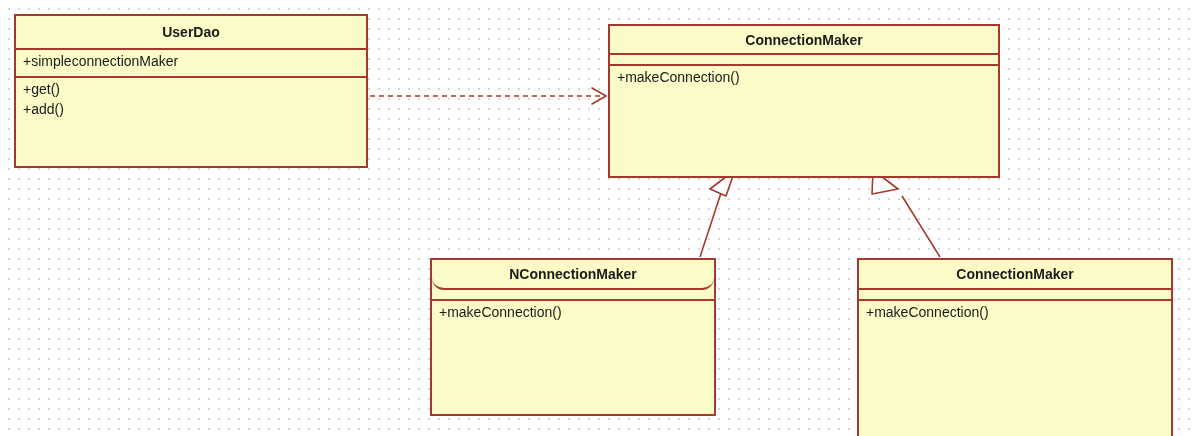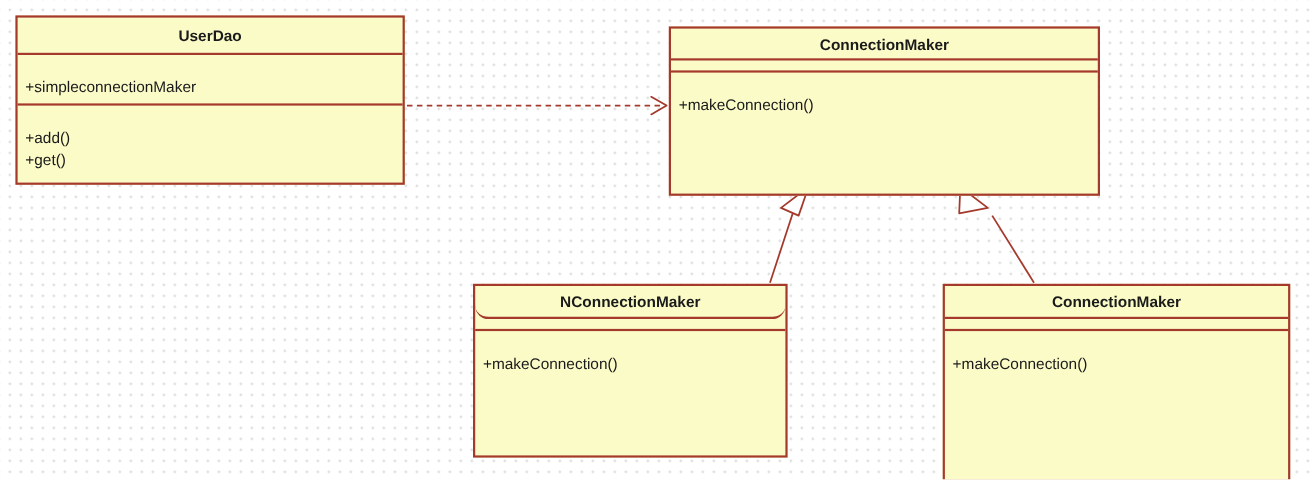--- a/index.html
+++ b/index.html
@@ -40,21 +40,21 @@
     color: #1a1a1a;
     border-bottom: 2px solid #a4392c;
     line-height: 1;
     display: flex;
     align-items: center;
     justify-content: center;
   }
 
   .uml-compartment {
     box-sizing: border-box;
-    padding: 20px 7px 4px 7px;
+    padding: 2px 7px 4px 7px;
     font-size: 14px;
     color: #1a1a1a;
     line-height: 1.42;
     border-bottom: 2px solid #a4392c;
   }
 
   .uml-compartment.empty {
     padding: 0;
     height: 11px;
   }
@@ -100,22 +100,22 @@
       <polygon points="873,170 872,194 898,189" fill="#FFFFFF" stroke="#A4392C" stroke-width="1.6" stroke-linejoin="round"></polygon>
     </g>
   </svg>
 
   <div class="uml-class" style="left:14px; top:14px; width:354px; height:154px;">
     <div class="uml-name" style="height:34px;">UserDao</div>
     <div class="uml-compartment">
       <div class="uml-member">+simpleconnectionMaker</div>
     </div>
     <div class="uml-compartment last">
+      <div class="uml-member">+get()</div>
       <div class="uml-member">+add()</div>
-      <div class="uml-member">+get()</div>
     </div>
   </div>
 
   <div class="uml-class" style="left:608px; top:24px; width:392px; height:154px;">
     <div class="uml-name" style="height:29px;">ConnectionMaker</div>
     <div class="uml-compartment empty"></div>
     <div class="uml-compartment last">
       <div class="uml-member">+makeConnection()</div>
     </div>
   </div>

